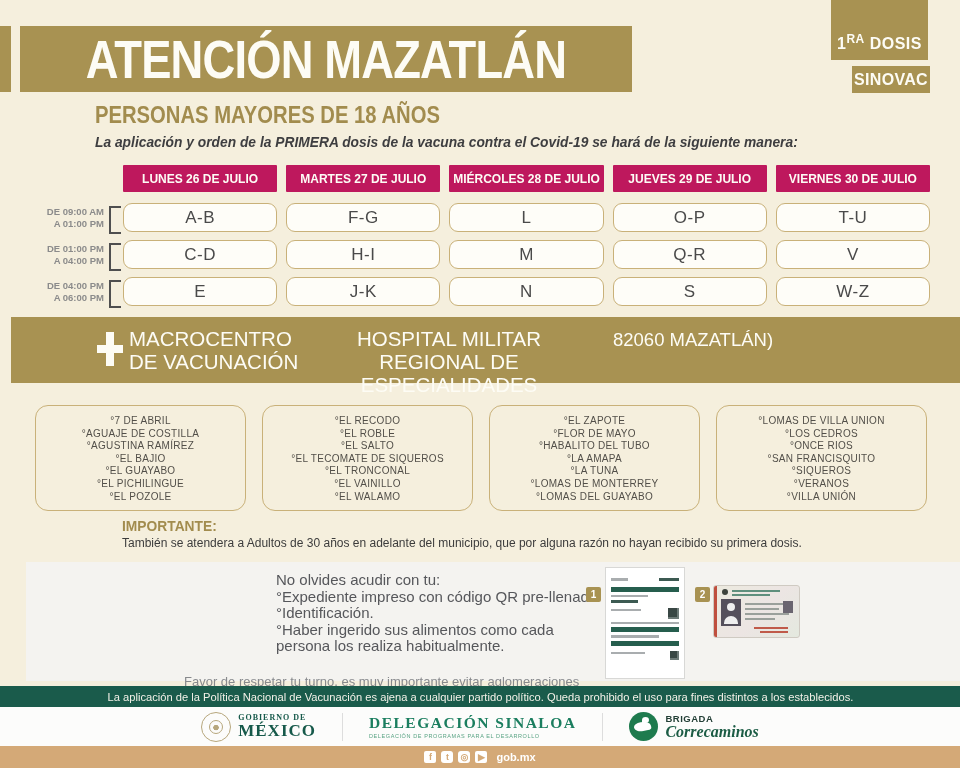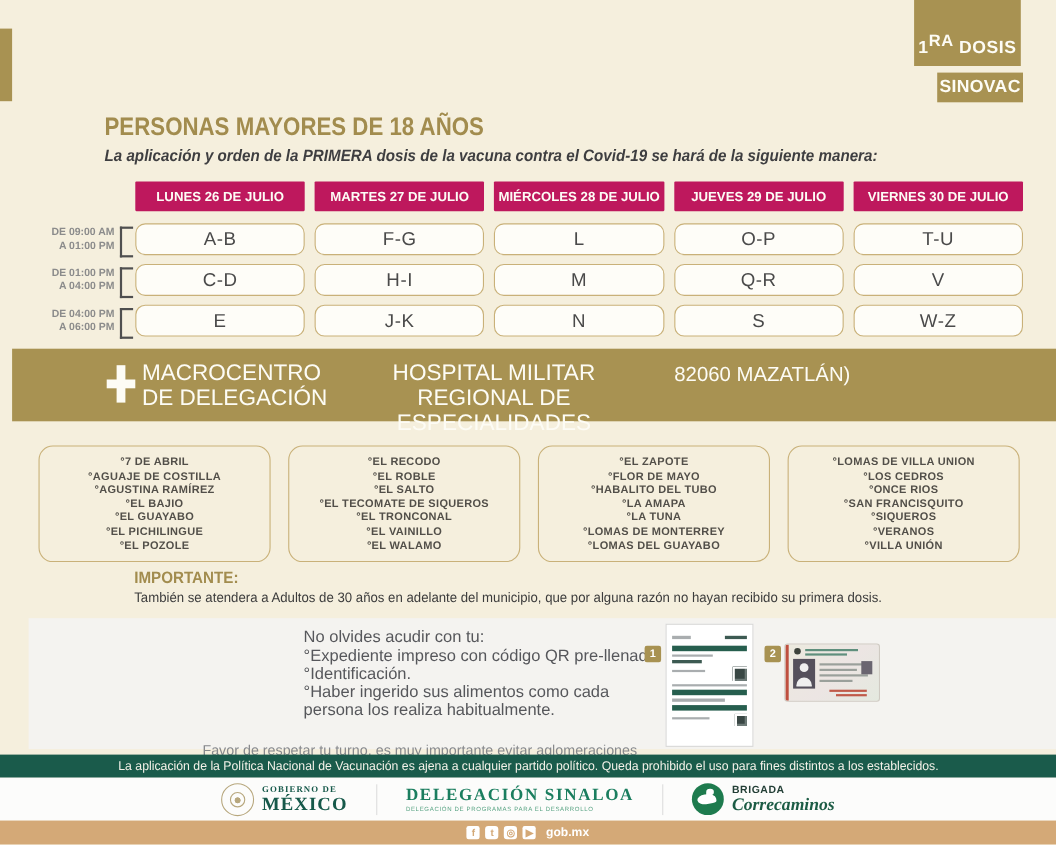--- a/index.html
+++ b/index.html
@@ -8,21 +8,21 @@
 
   
   .title-sliver{position:absolute;left:0;top:26px;width:11px;height:66px;background:#a89252;}
   .title-banner{position:absolute;left:20px;top:26px;width:612px;height:66px;background:#a89252;
     display:flex;align-items:center;justify-content:center;}
   .title-banner span{color:#fdfcf5;font-weight:bold;font-size:54px;white-space:nowrap;
     transform:scaleX(0.84);letter-spacing:-1px;}
   .dose-box{position:absolute;right:32px;top:0;width:97px;height:60px;background:#a89252;
     display:flex;align-items:flex-end;justify-content:center;padding-bottom:7px;box-sizing:border-box;}
   .dose-box .t{color:#fdfcf5;font-weight:bold;font-size:16px;letter-spacing:0.5px;}
-  .dose-box sup{font-size:15px;vertical-align:6px;}
+  .dose-box sup{font-size:12px;vertical-align:6px;}
   .sinovac-box{position:absolute;right:30px;top:66px;width:78px;height:27px;background:#a89252;
     display:flex;align-items:center;justify-content:center;}
   .sinovac-box span{color:#fdfcf5;font-weight:bold;font-size:16px;letter-spacing:0.3px;}
 
   
   .intro-heading{position:absolute;left:95px;top:102px;color:#a28c4e;font-weight:bold;font-size:23px;
     transform:scaleX(0.88);transform-origin:left;white-space:nowrap;}
   .intro-sub{position:absolute;left:95px;top:133px;color:#3e3e40;font-weight:bold;font-style:italic;
     font-size:15px;transform:scaleX(0.92);transform-origin:left;white-space:nowrap;}
 
@@ -51,21 +51,21 @@
   .plus::after{content:"";position:absolute;left:0;top:13px;width:26px;height:8px;background:#fdfcf5;}
   .venue-label{position:absolute;left:118px;top:10px;color:#fdfcf5;font-size:20.5px;line-height:23px;}
   .venue-name{position:absolute;left:283px;top:10px;width:310px;text-align:center;
     color:#fdfcf5;font-size:20.5px;line-height:23px;}
   .venue-address{position:absolute;left:602px;top:12px;color:#fdfcf5;font-size:18.5px;line-height:22px;}
 
   
   .nb{position:absolute;top:405px;width:211px;height:106px;border:1.5px solid #c9b179;border-radius:13px;
     box-sizing:border-box;padding-top:9px;text-align:center;}
   .nb1{left:35px}.nb2{left:262px}.nb3{left:489px}.nb4{left:716px}
-  .nb div{color:#524f49;font-size:10px;line-height:12.6px;letter-spacing:0.3px;font-weight:700;}
+  .nb div{color:#524f49;font-size:10px;line-height:12.6px;letter-spacing:0.3px;font-weight:400;}
 
   
   .important-label{position:absolute;left:122px;top:517px;color:#a28c4e;font-weight:bold;font-size:15px;
     transform:scaleX(0.92);transform-origin:left;}
   .important-text{position:absolute;left:122px;top:536px;color:#3c3c3c;font-size:12.5px;
     transform:scaleX(0.96);transform-origin:left;white-space:nowrap;}
 
   
   .reminder-panel{position:absolute;left:10px;top:562px;width:940px;height:119px;background:#f4f3f0;margin-left:16px;}
   .reminder-lines{position:absolute;left:250px;top:10px;color:#56575b;font-size:15px;line-height:16.5px;}
@@ -142,20 +142,23 @@
     font-size:9px;font-weight:bold;display:flex;align-items:center;justify-content:center;line-height:1;}
   .soc.round{border-radius:3px;}
   .social-handle{color:#fff;font-size:11px;font-weight:bold;margin-left:4px;}
 </style>
 </head>
 <body>
 
 <div id="poster">
 
   <div class="title-sliver"></div>
+  <div class="title-banner">
+    <span>ATENCIÓN MAZATLÁN</span>
+  </div>
   <div class="dose-box">
     <span class="t"><span>1</span><sup>RA</sup><span> DOSIS</span></span>
   </div>
   <div class="sinovac-box">
     <span>SINOVAC</span>
   </div>
 
   <div class="intro-heading">PERSONAS MAYORES DE 18 AÑOS</div>
   <div class="intro-sub">La aplicación y orden de la PRIMERA dosis de la vacuna contra el Covid-19 se hará de la siguiente manera:</div>
 
@@ -203,21 +206,21 @@
     <div class="cell">J-K</div>
     <div class="cell">N</div>
     <div class="cell">S</div>
     <div class="cell">W-Z</div>
   </div>
 
   <div class="venue-band">
     <div class="plus"></div>
     <div class="venue-label">
       <div>MACROCENTRO</div>
-        <div>DE DELEGACIÓN</div>
+        <div>DE VACUNACIÓN</div>
     </div>
     <div class="venue-name">
       <div>HOSPITAL MILITAR</div>
         <div>REGIONAL DE ESPECIALIDADES</div>
     </div>
     <div class="venue-address">
         <div>82060 MAZATLÁN)</div>
     </div>
   </div>
 

